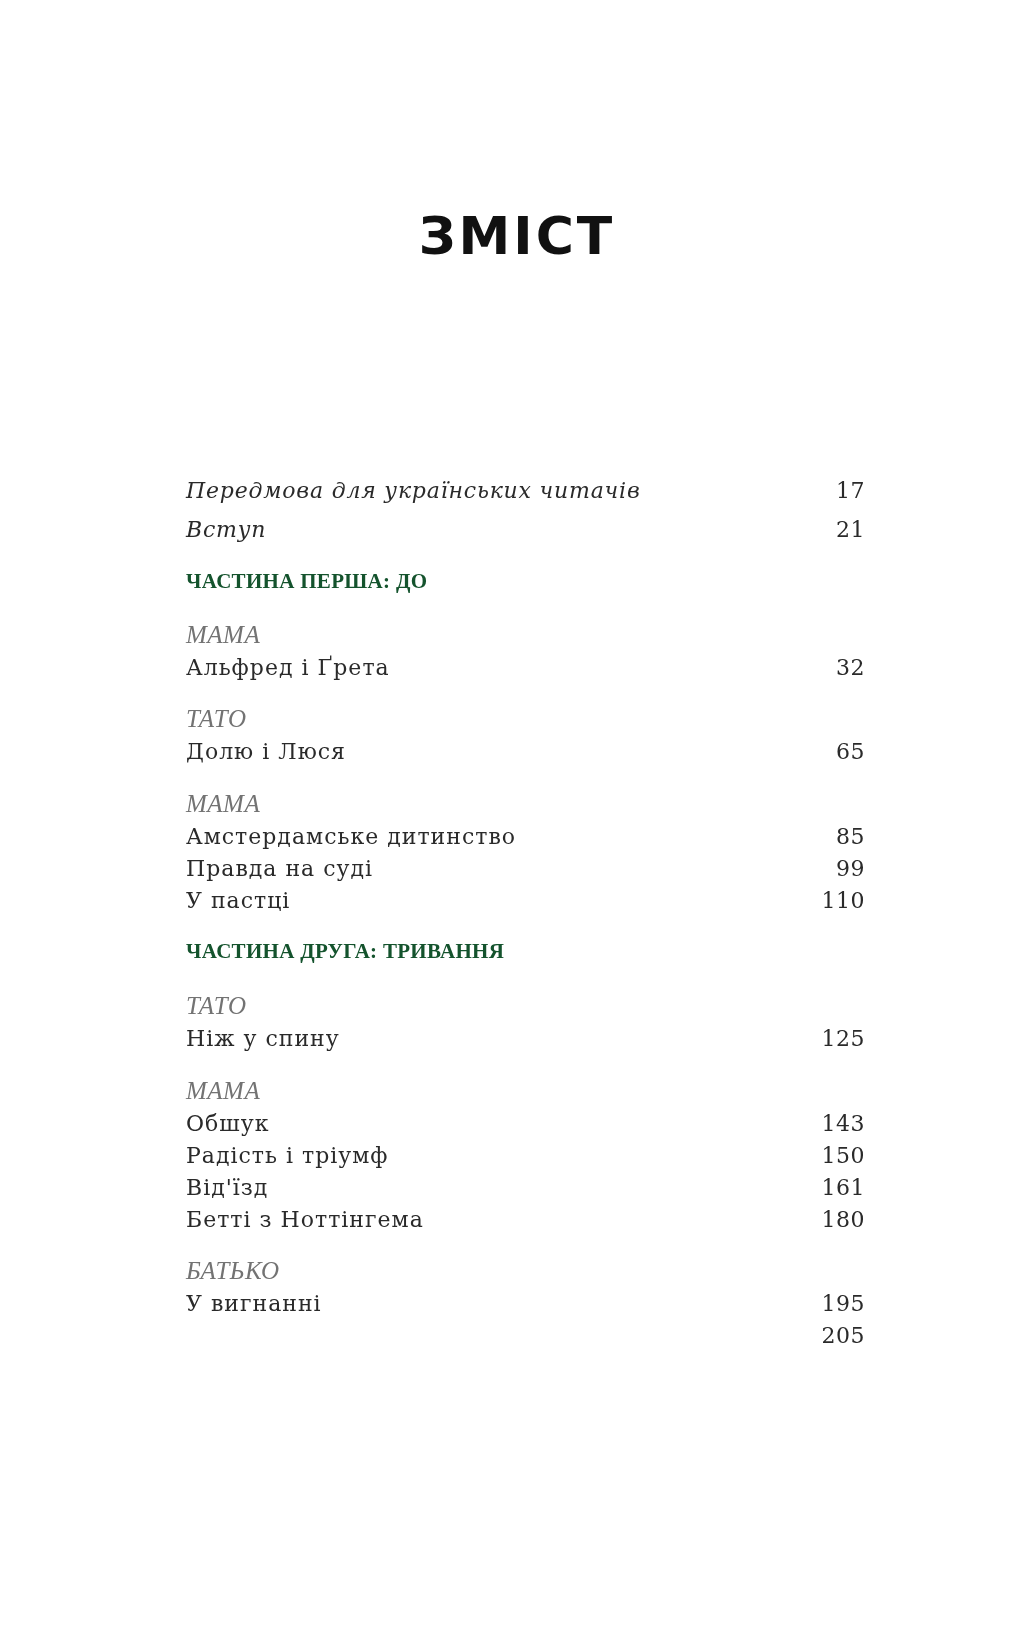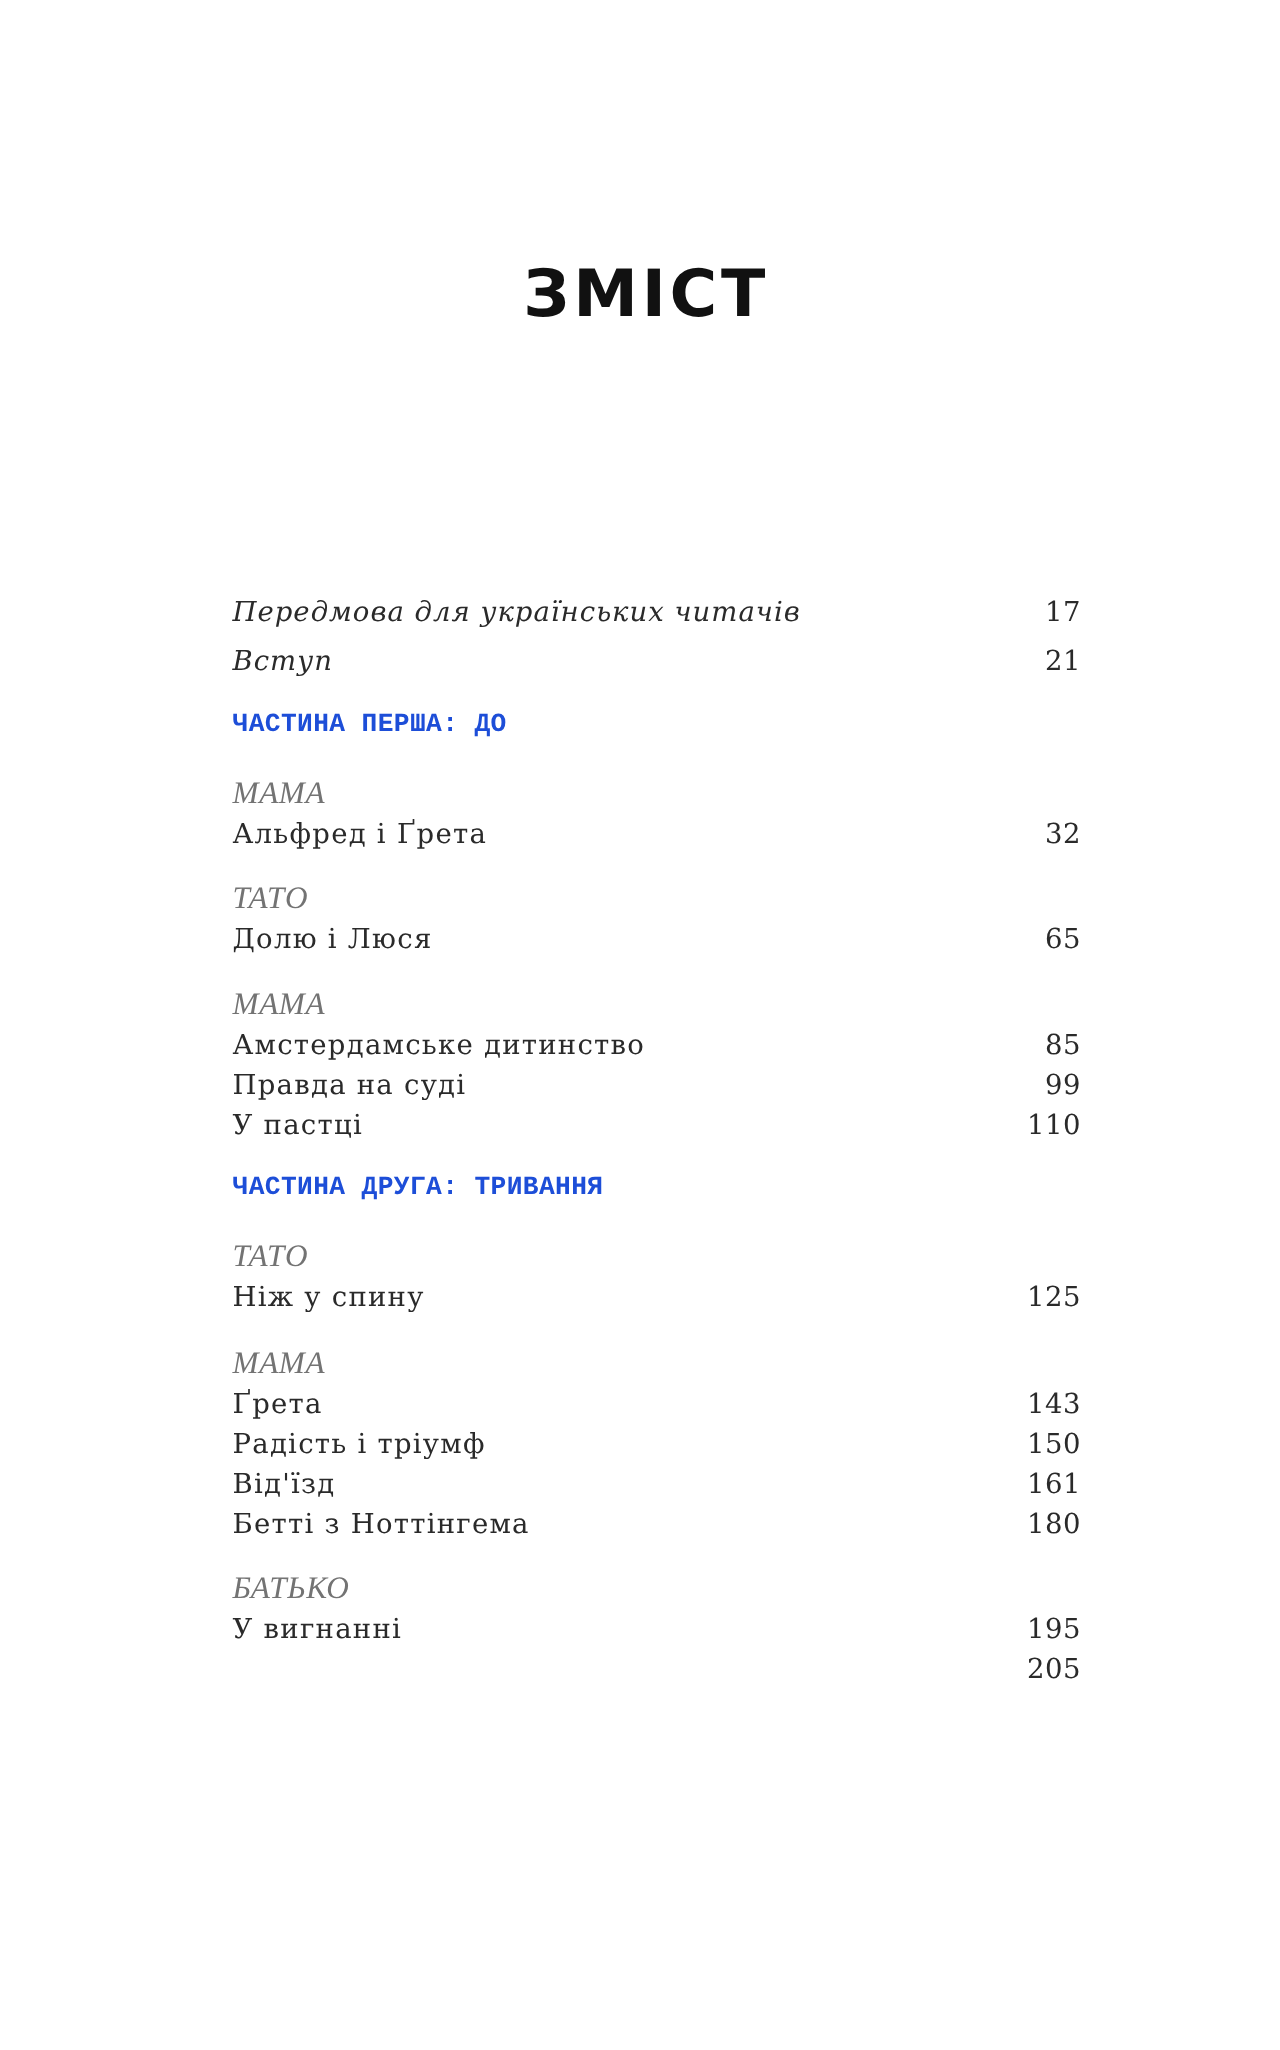--- a/index.html
+++ b/index.html
@@ -69,24 +69,24 @@
       letter-spacing: 0.8px;
     }
     .row.section .label {
       font-style: italic;
       font-family: "Liberation Serif", serif;
       font-size: 25px;
       color: #737373;
       letter-spacing: 0.5px;
     }
     .row.part .label {
-      font-family: Liberation Mono, monospace;
+      font-family: Liberation Serif, serif;
       font-weight: bold;
       font-size: 21px;
-      color: #1d4ed8;
+      color: #14532d;
       letter-spacing: 0.3px;
     }
     .row.chapter .label {
       letter-spacing: 1px;
     }
   </style>
 </head>
 <body>
 
 <div class="page">
@@ -149,21 +149,21 @@
     </div>
     <div class="row chapter" style="top:1022px">
       <span class="label">Ніж у спину</span>
       <span class="page-num">125</span>
     </div>
 
     <div class="row section" style="top:1074px">
       <span class="label">МАМА</span>
     </div>
     <div class="row chapter" style="top:1107px">
-      <span class="label">Ґрета</span>
+      <span class="label">Обшук</span>
       <span class="page-num">143</span>
     </div>
     <div class="row chapter" style="top:1139px">
       <span class="label">Радість і тріумф</span>
       <span class="page-num">150</span>
     </div>
     <div class="row chapter" style="top:1171px">
       <span class="label">Від'їзд</span>
       <span class="page-num">161</span>
     </div>

